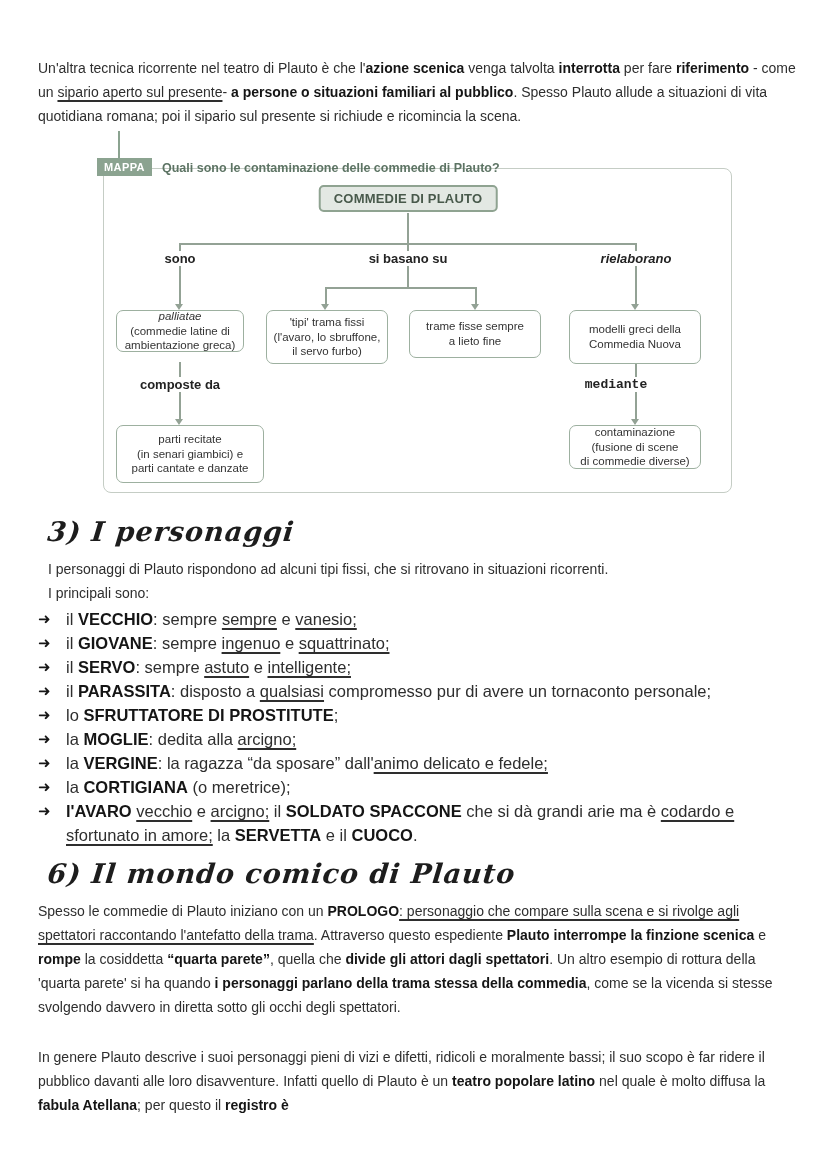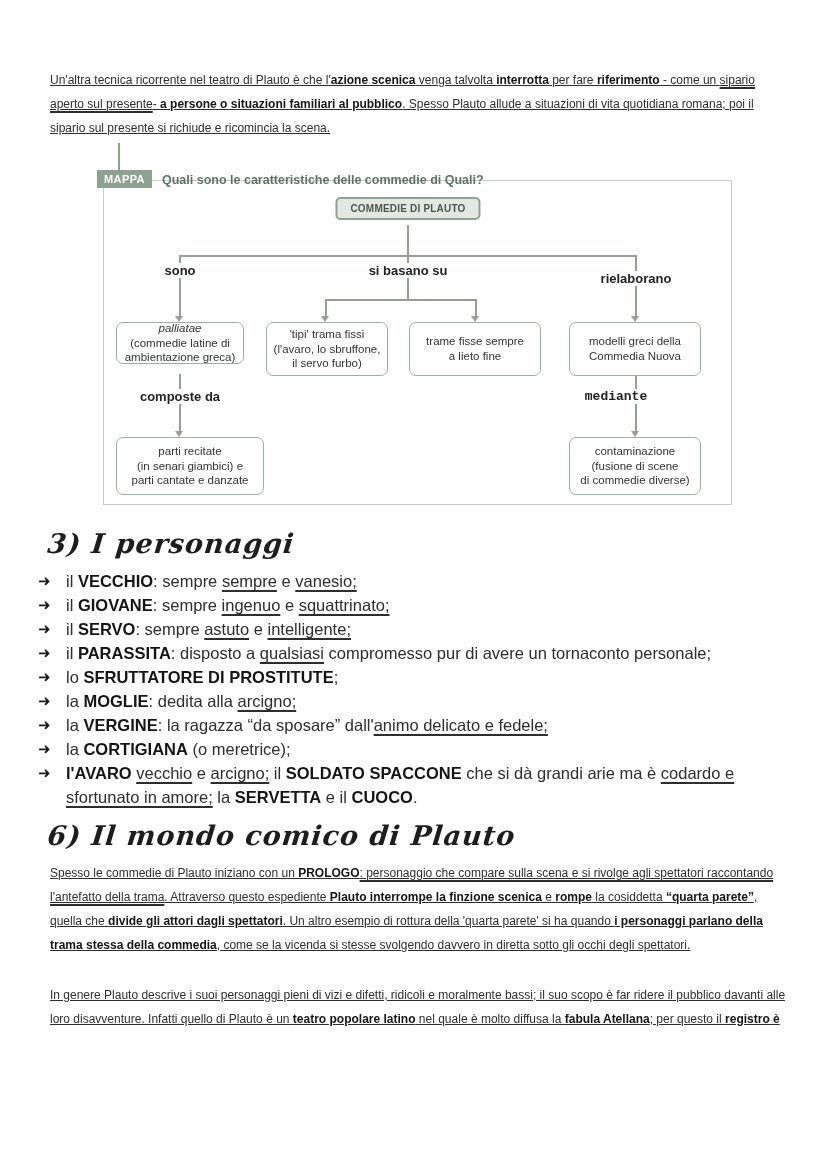--- a/index.html
+++ b/index.html
@@ -1,21 +1,21 @@
 <!DOCTYPE html>
 <html><head>
 <meta charset="utf-8">
 <style>
   html,body{margin:0;padding:0;}
   body{
     width:828px;height:1169px;background:#ffffff;overflow:hidden;
     font-family:"Liberation Sans",sans-serif;color:#2e2e2e;
   }
   .page{box-sizing:border-box;width:828px;height:1169px;padding:56px 28px 0 38px;}
-  .body{font-size:12px;line-height:24px;margin:12px;text-decoration:underline;}
+  .body{font-size:14px;line-height:24px;margin:0;}
   .b{font-weight:700;color:#151515;}
   .u{text-decoration:underline;text-underline-offset:3px;text-decoration-thickness:1.5px;}
   .i{font-style:italic;}
   .prelinetext{white-space:pre-line;}
   .indent{padding-left:10px;}
 
   
   .script{
     font-family:"DejaVu Serif",serif;font-style:italic;font-weight:600;
     font-size:27px;line-height:34px;color:#1d1d1d;letter-spacing:1px;
@@ -24,74 +24,74 @@
   }
   .script.second{margin-top:10px;margin-bottom:8px;}
 
   
   .list{margin-top:2px;}
   .li{position:relative;padding-left:28px;font-size:16.5px;line-height:24px;}
   .arrow{position:absolute;left:0;top:0;font-size:15px;color:#161616;}
 
   
   .map{position:relative;width:627px;height:323px;margin:40px 0 0 65px;
-       border:1px solid #c5cdc5;border-radius:0;background:#fff;}
+       border:1px solid #c5cdc5;border-radius:8px;background:#fff;}
   .preline{position:absolute;left:14px;top:-38px;width:2px;height:28px;background:#8ba390;}
   .badge{position:absolute;left:-7px;top:-11px;background:#8ba390;color:#ffffff;
          font-weight:700;font-size:11px;padding:3px 7px;letter-spacing:.4px;}
   .question{position:absolute;left:58px;top:-8px;font-weight:700;font-size:12.5px;color:#5d7464;}
   .rootbox{position:absolute;left:304px;top:16px;transform:translateX(-50%);
            background:#e3e8e3;border:2px solid #8fa391;border-radius:5px;color:#48594b;
-           font-weight:700;font-size:10px;padding:4px 13px;letter-spacing:.2px;white-space:nowrap;}
+           font-weight:700;font-size:13px;padding:4px 13px;letter-spacing:.2px;white-space:nowrap;}
   .ln{position:absolute;background:#93a295;}
   .v{width:1.5px;}.h{height:1.5px;}
   .vc{left:303px;top:44px;height:75px;}
   .hm{left:75px;top:74px;width:457px;}
   .vl{left:75px;top:74px;height:62px;}
   .vr{left:531px;top:74px;height:62px;}
   .hs{left:221px;top:118px;width:151px;}
   .v2{left:221px;top:118px;height:18px;}
   .v3{left:371px;top:118px;height:18px;}
   .vl2{left:75px;top:193px;height:58px;}
   .vr2{left:531px;top:193px;height:58px;}
   .arr{position:absolute;width:0;height:0;border:4.5px solid transparent;
        border-top:6px solid #93a295;border-bottom:0;}
   .a1{left:71px;top:135px;}.a2{left:217px;top:135px;}.a3{left:367px;top:135px;}
   .a4{left:527px;top:135px;}.a5{left:71px;top:250px;}.a6{left:527px;top:250px;}
   .elabel{position:absolute;transform:translateX(-50%);background:#fff;padding:0 5px;
           font-weight:700;font-size:13px;color:#232323;white-space:nowrap;}
   .e-sono{left:76px;top:82px;}
   .e-basano{left:304px;top:82px;text-align:center;}
-  .e-riel{left:532px;top:90px;}
+  .e-riel{left:532px;top:82px;font-style:italic;}
   .e-comp{left:76px;top:208px;}
   .e-med{left:512px;top:208px;font-family:Liberation Mono, monospace;}
   .nbox{position:absolute;background:#fff;border:1.5px solid #9db0a0;border-radius:7px;
         display:flex;flex-direction:column;justify-content:center;align-items:center;
         text-align:center;font-size:11.5px;line-height:1.3;color:#333;box-sizing:border-box;}
   .nbox span{white-space:pre-line;}
   .b1{left:12px;top:141px;width:128px;height:42px;}
   .b2{left:162px;top:141px;width:122px;height:54px;}
-  .b3{left:305px;top:141px;width:132px;height:54px;}
+  .b3{left:305px;top:141px;width:132px;height:48px;}
   .b4{left:465px;top:141px;width:132px;height:54px;}
   .b5{left:12px;top:256px;width:148px;height:58px;}
-  .b6{left:465px;top:256px;width:132px;height:58px;}
+  .b6{left:465px;top:256px;width:132px;height:44px;}
 
   .p6{margin-top:8px;margin-bottom:26px;}
 </style>
 </head>
 <body>
 
 <div class="page">
 
   <p class="body"><span>Un'altra tecnica ricorrente nel teatro di Plauto è che l'</span><span class="b">azione scenica</span><span> venga talvolta </span><span class="b">interrotta</span><span> per fare </span><span class="b">riferimento</span><span> - come un </span><span class="u">sipario aperto sul presente</span><span>- </span><span class="b">a persone o situazioni familiari al pubblico</span><span>. Spesso Plauto allude a situazioni di vita quotidiana romana; poi il sipario sul presente si richiude e ricomincia la scena.</span></p>
 
   <div class="map">
     <div class="preline"></div>
     <span class="badge">MAPPA</span>
-    <span class="question">Quali sono le caratteristiche delle commedie di Quali?</span>
+    <span class="question">Quali sono le contaminazione delle commedie di Plauto?</span>
 
     <div class="rootbox">COMMEDIE DI PLAUTO</div>
 
     <div class="ln v vc"></div>
     <div class="ln h hm"></div>
     <div class="ln v vl"></div>
     <div class="ln v vr"></div>
     <div class="ln h hs"></div>
     <div class="ln v v2"></div>
     <div class="ln v v3"></div>
@@ -136,20 +136,22 @@
     </div>
     <div class="nbox b6">
       <span>contaminazione
 (fusione di scene
 di commedie diverse)</span>
     </div>
   </div>
 
   <h2 class="script">3) I personaggi</h2>
 
+  <p class="body indent prelinetext">I personaggi di Plauto rispondono ad alcuni tipi fissi, che si ritrovano in situazioni ricorrenti.
+I principali sono:</p>
 
   <div class="list">
     <div class="li"><span class="arrow">➜</span><span><span>il </span><span class="b">VECCHIO</span><span>: sempre </span><span class="u">sempre</span><span> e </span><span class="u">vanesio;</span></span></div>
     <div class="li"><span class="arrow">➜</span><span><span>il </span><span class="b">GIOVANE</span><span>: sempre </span><span class="u">ingenuo</span><span> e </span><span class="u">squattrinato;</span></span></div>
     <div class="li"><span class="arrow">➜</span><span><span>il </span><span class="b">SERVO</span><span>: sempre </span><span class="u">astuto</span><span> e </span><span class="u">intelligente;</span></span></div>
     <div class="li"><span class="arrow">➜</span><span><span>il </span><span class="b">PARASSITA</span><span>: disposto a </span><span class="u">qualsiasi</span><span> compromesso pur di avere un tornaconto personale;</span></span></div>
     <div class="li"><span class="arrow">➜</span><span><span>lo </span><span class="b">SFRUTTATORE DI PROSTITUTE</span><span>;</span></span></div>
     <div class="li"><span class="arrow">➜</span><span><span>la </span><span class="b">MOGLIE</span><span>: dedita alla </span><span class="u">arcigno;</span></span></div>
     <div class="li"><span class="arrow">➜</span><span><span>la </span><span class="b">VERGINE</span><span>: la ragazza “da sposare” dall'</span><span class="u">animo delicato e fedele;</span></span></div>
     <div class="li"><span class="arrow">➜</span><span><span>la </span><span class="b">CORTIGIANA</span><span> (o meretrice);</span></span></div>

